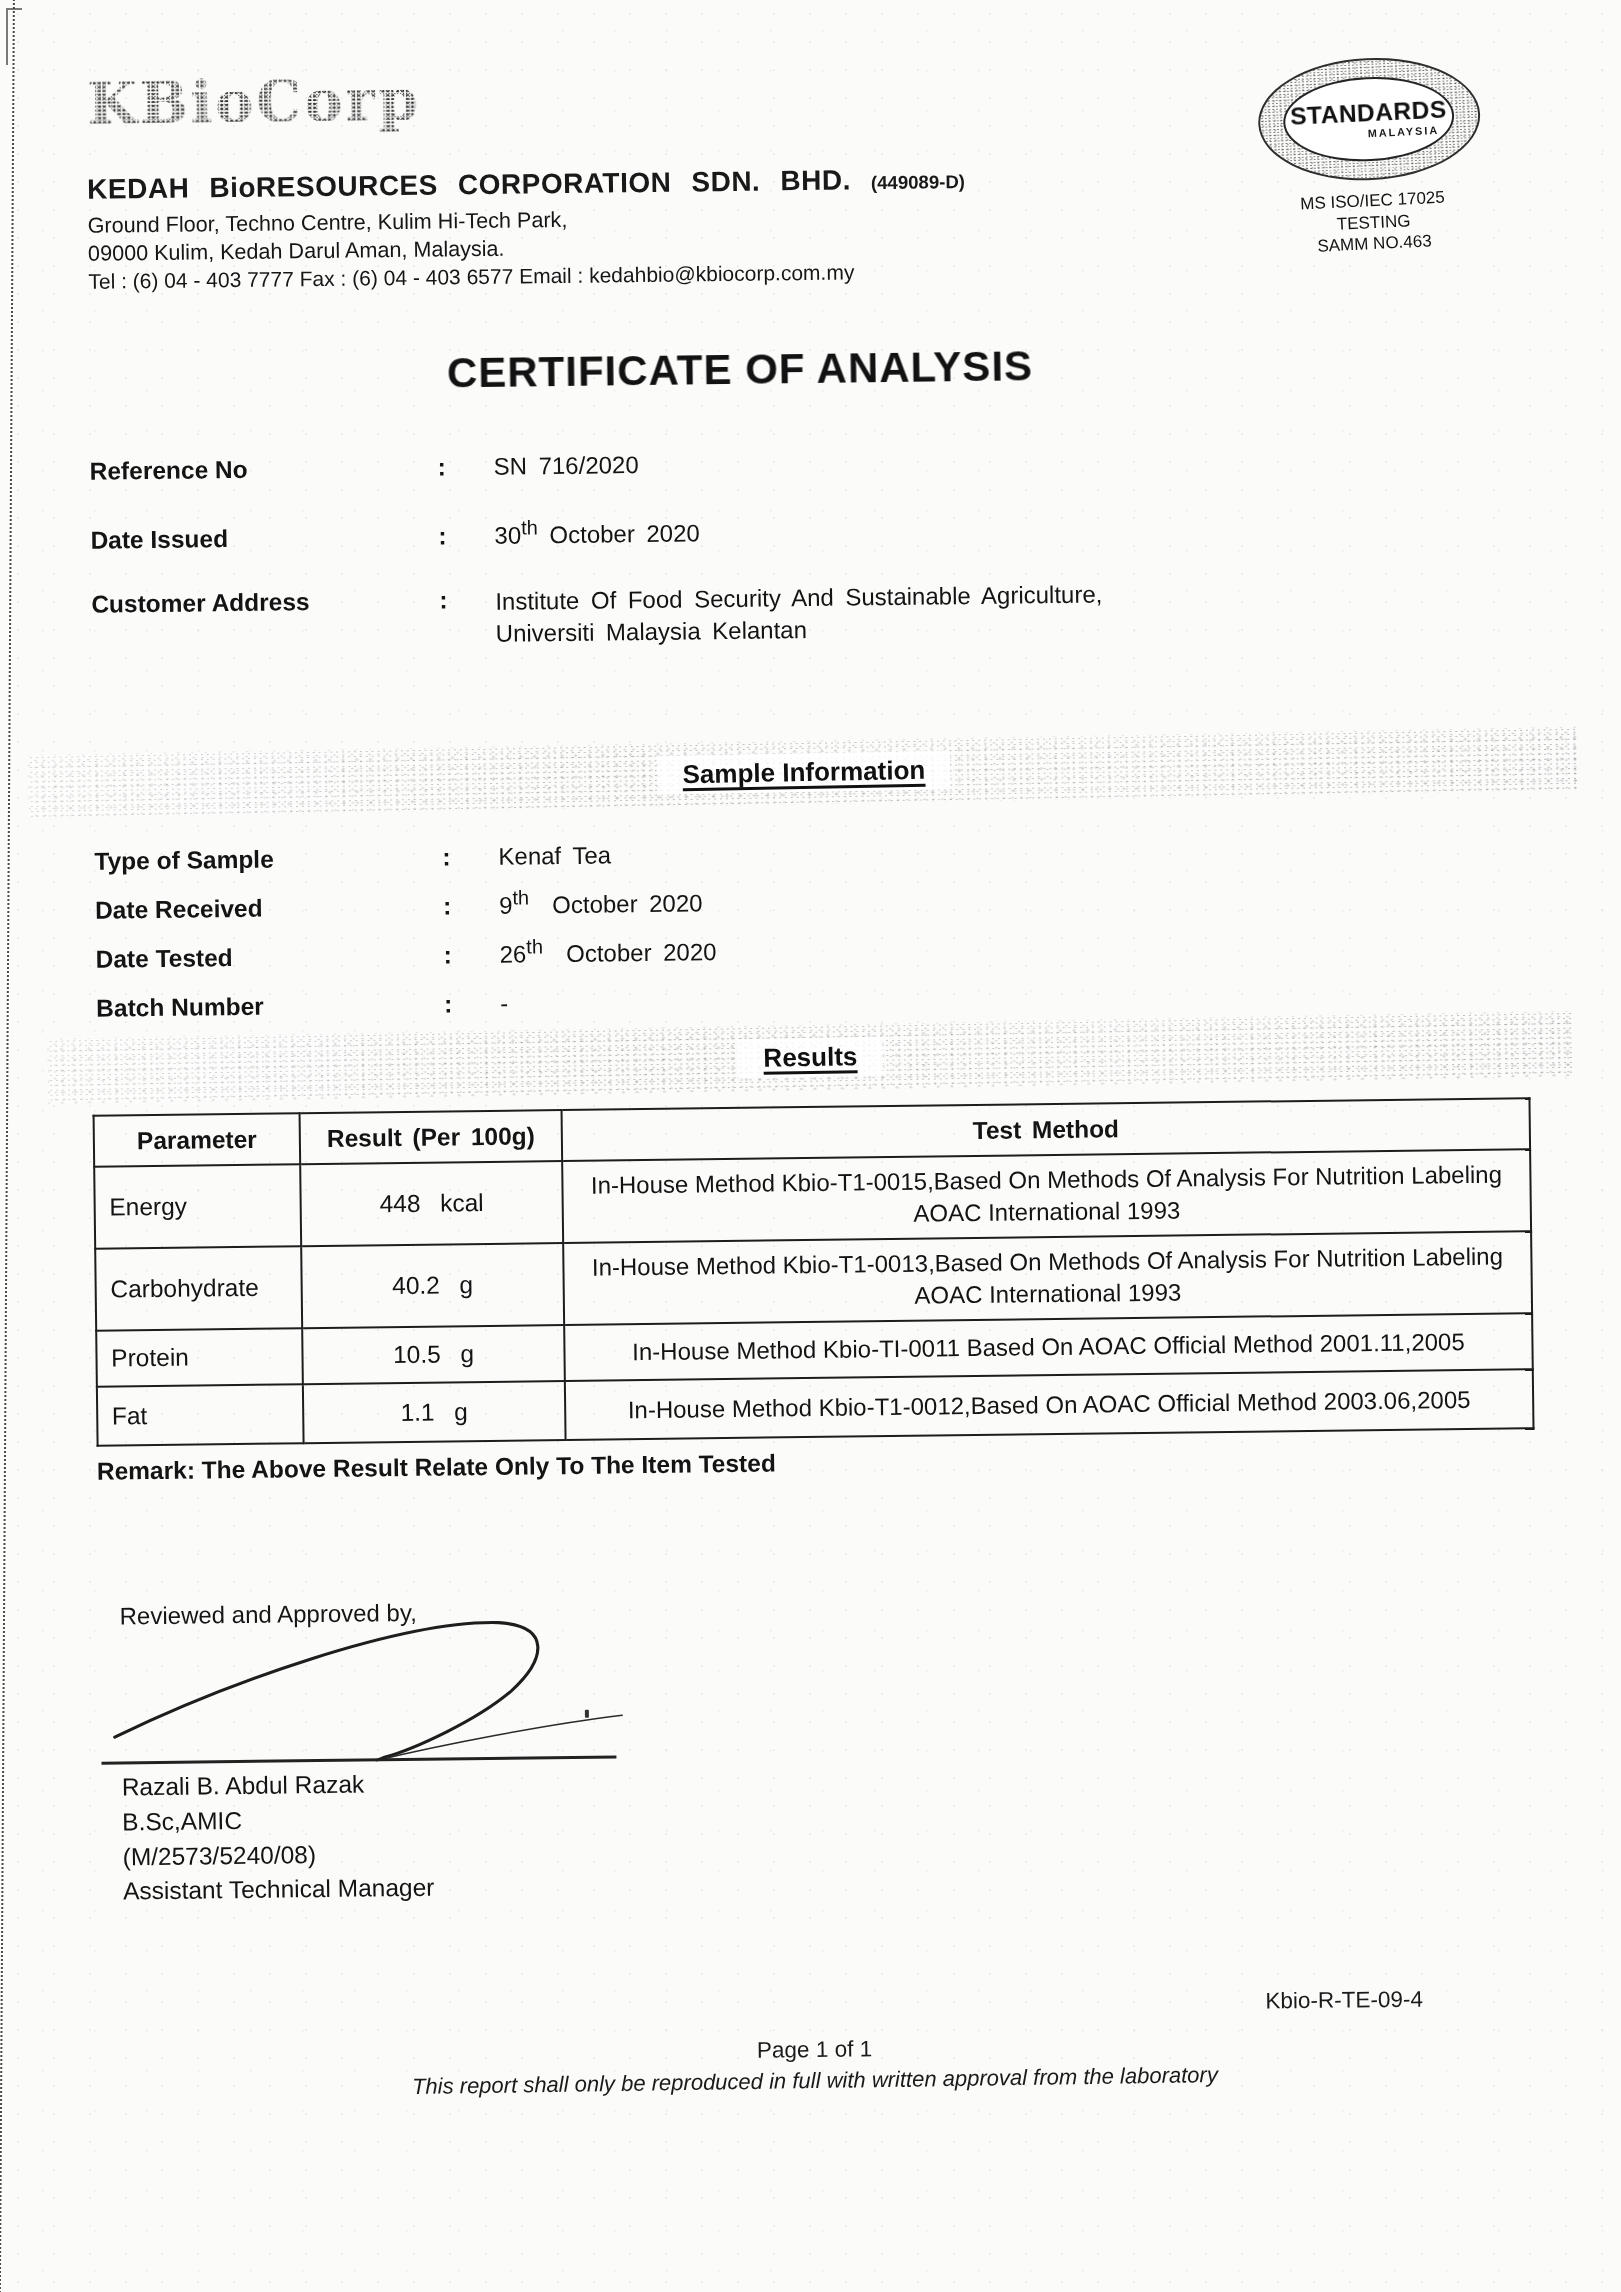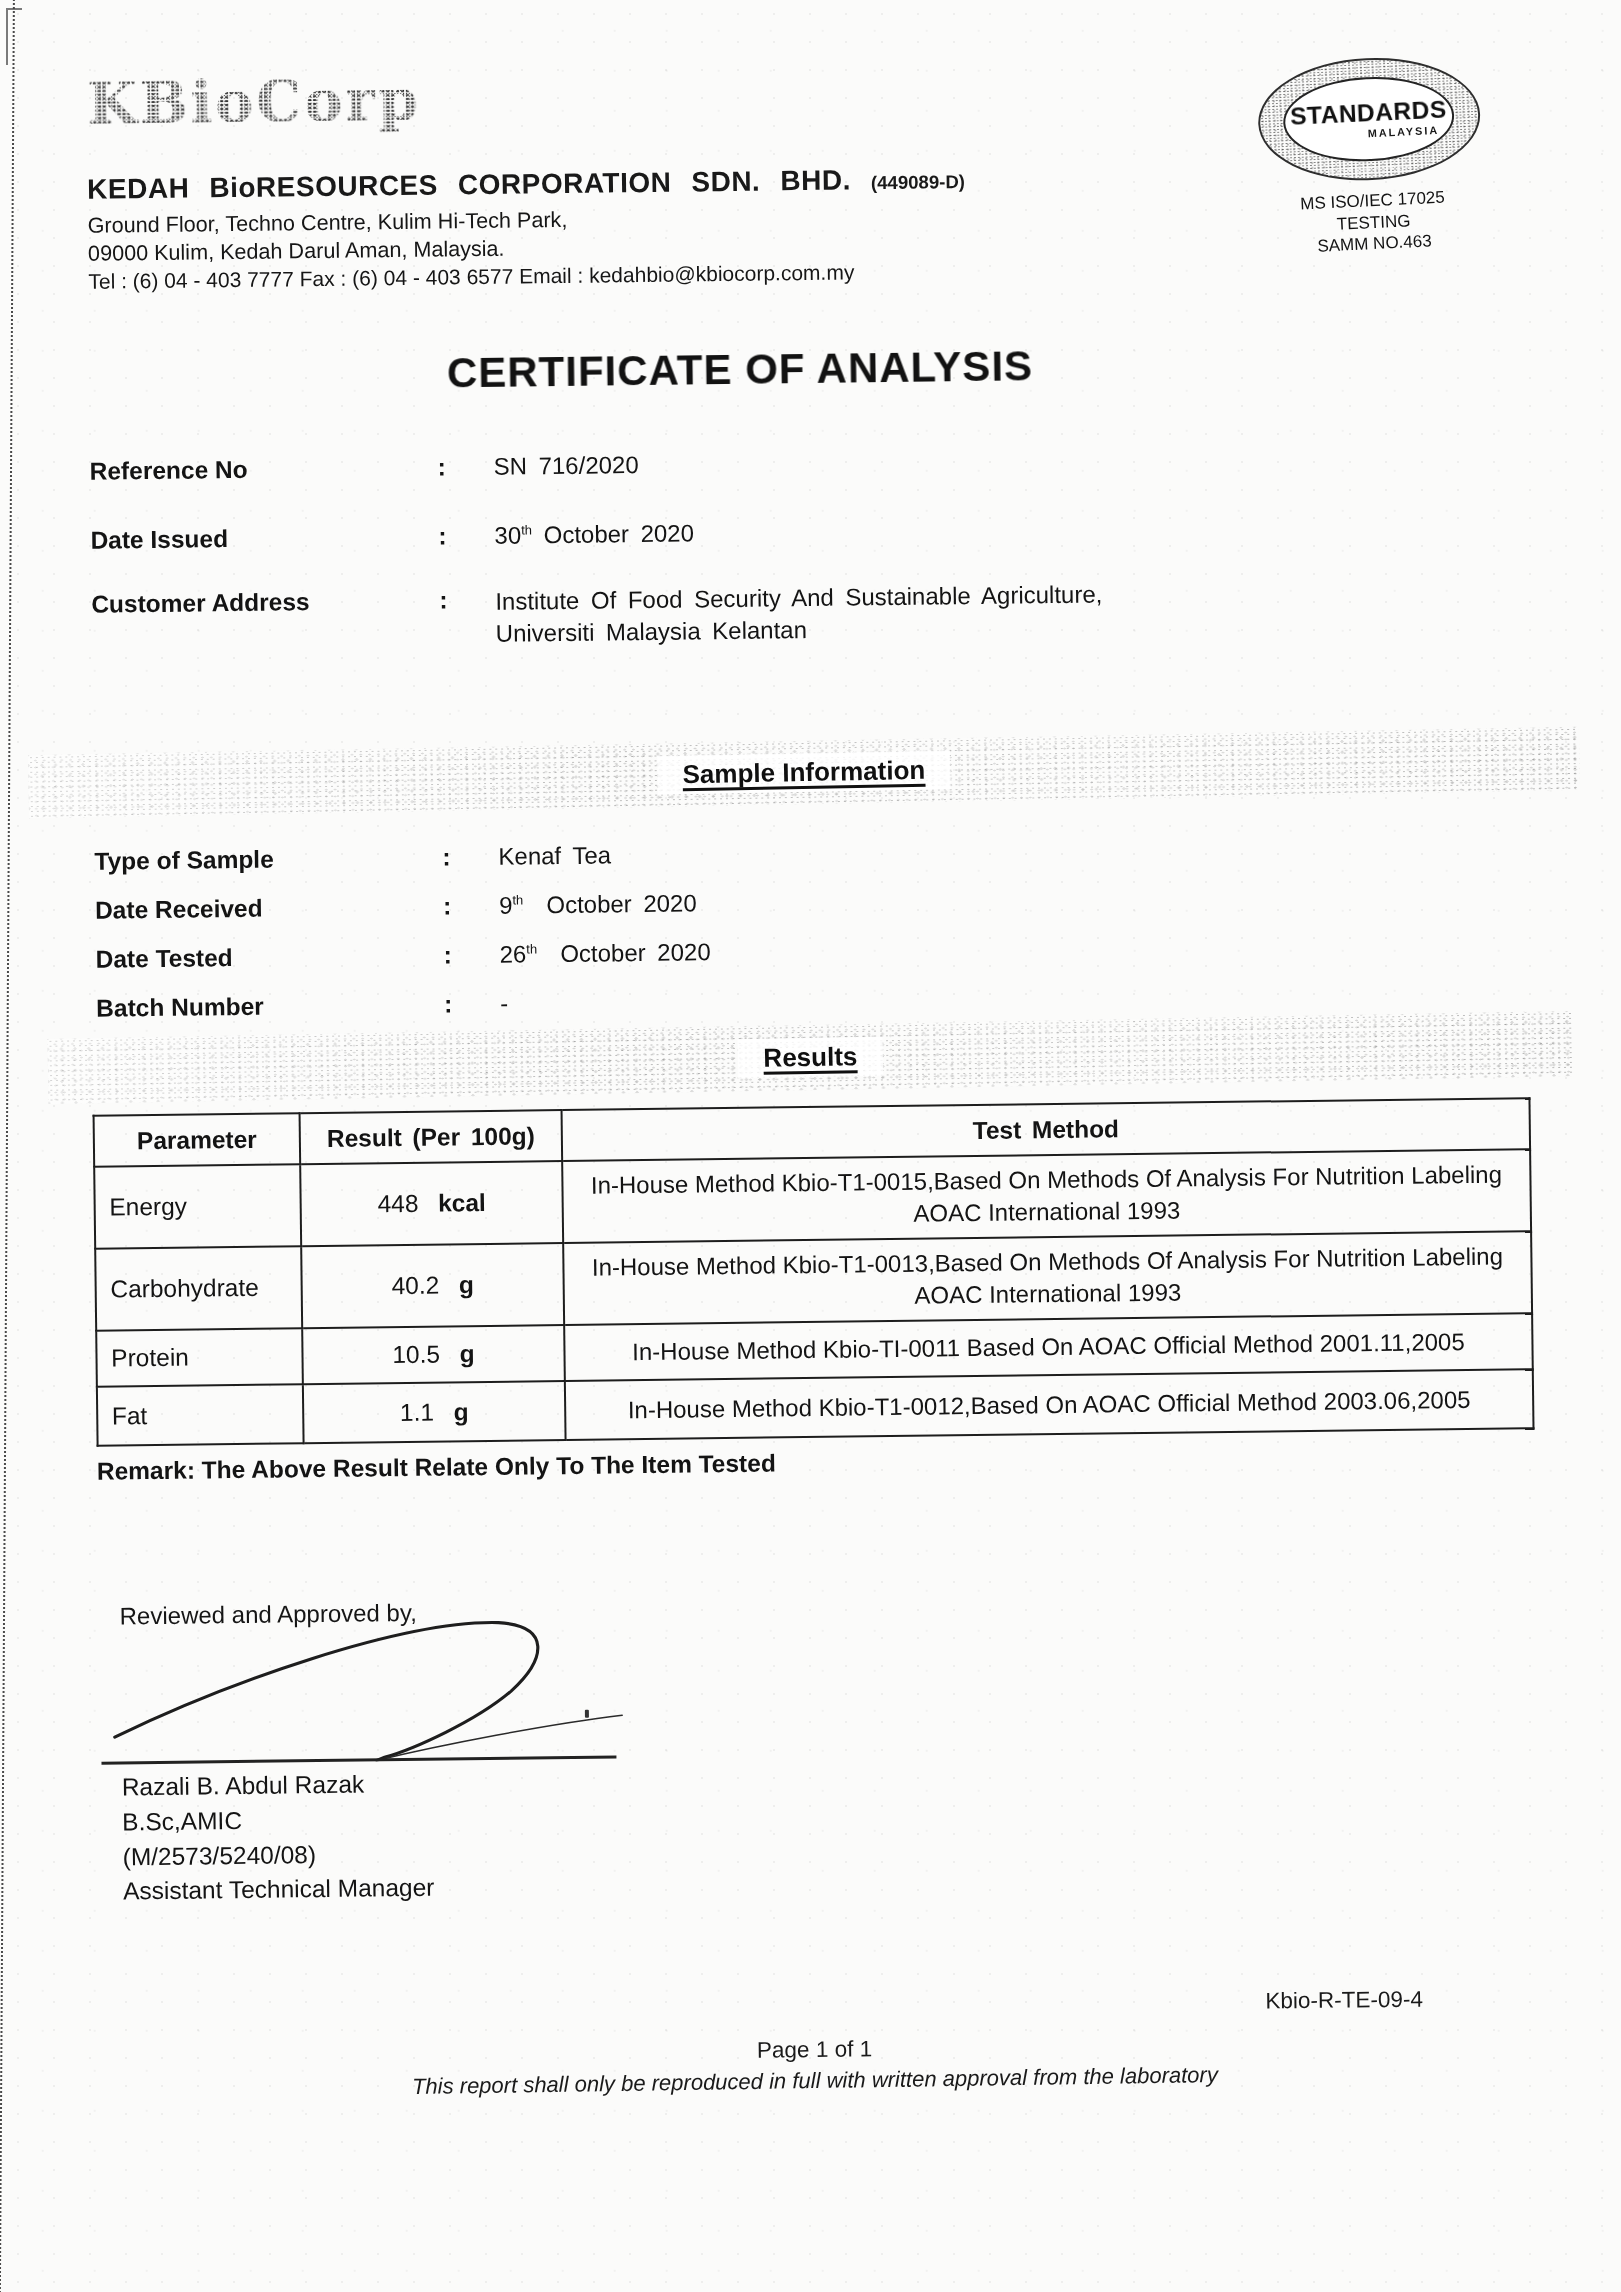--- a/index.html
+++ b/index.html
@@ -72,21 +72,21 @@
 
   
   .title { position:absolute; left:284px; top:345px; width:931px; text-align:center;
     font-size:42px; font-weight:bold; letter-spacing:1px; color:#121212; filter:blur(0.2px); }
 
   
   .field-row { position:absolute; left:98px; display:flex; align-items:flex-start; }
   .f-label { width:348px; font-size:24.5px; font-weight:bold; color:#141414; }
   .f-colon { width:56px; font-size:24.5px; font-weight:bold; color:#141414; }
   .f-value { font-size:24px; color:#141414; word-spacing:4.9px; }
-  .f-value sup { font-size:13px; vertical-align:super; line-height:0; }
+  .f-value sup { font-size:20px; vertical-align:super; line-height:0; }
   .addr-val div { line-height:1.32; }
 
   
   .noise-band {
     position:absolute; display:flex; align-items:center; justify-content:center;
     background-image: radial-gradient(rgba(55,55,55,0.38) 1px, transparent 1.2px),
                       radial-gradient(rgba(95,95,95,0.30) 1px, transparent 1.4px),
                       radial-gradient(rgba(40,40,40,0.18) 1.4px, transparent 1.9px);
     background-size: 5.9px 4.9px, 8.8px 6.9px, 13.7px 10.8px;
     background-position: 0 0, 2.9px 2px, 6.9px 4.9px;
@@ -100,21 +100,21 @@
 
   
   table.results { position:absolute; left:93px; top:1106px; width:1436px;
     border-collapse:collapse; table-layout:fixed; }
   table.results th, table.results td {
     border:2.5px solid #1d1d1d; color:#141414; overflow:hidden;
   }
   table.results th { font-size:24.5px; font-weight:bold; text-align:center; height:51px; word-spacing:3.9px; }
   td.param { font-size:24.5px; text-align:left; padding-left:13.7px; }
   td.result { font-size:24.5px; text-align:center; }
-  td.result .ru { margin-left:19.6px;font-weight:bold; }
+  td.result .ru { margin-left:19.6px; }
   td.method { font-size:24px; text-align:center; line-height:1.32; padding:2px 7.8px; }
   tr.r-energy td, tr.r-carb td { height:82px; }
   tr.r-protein td { height:56px; }
   tr.r-fat td { height:59px; }
 
   .remark { position:absolute; left:93px; top:1449px; font-size:24.5px; font-weight:bold; color:#141414; }
 
   
   .approve-intro { position:absolute; left:114px; top:1594px; font-size:24px; color:#161616; }
   .signature-svg { position:absolute; left:83px; top:1609px; }

